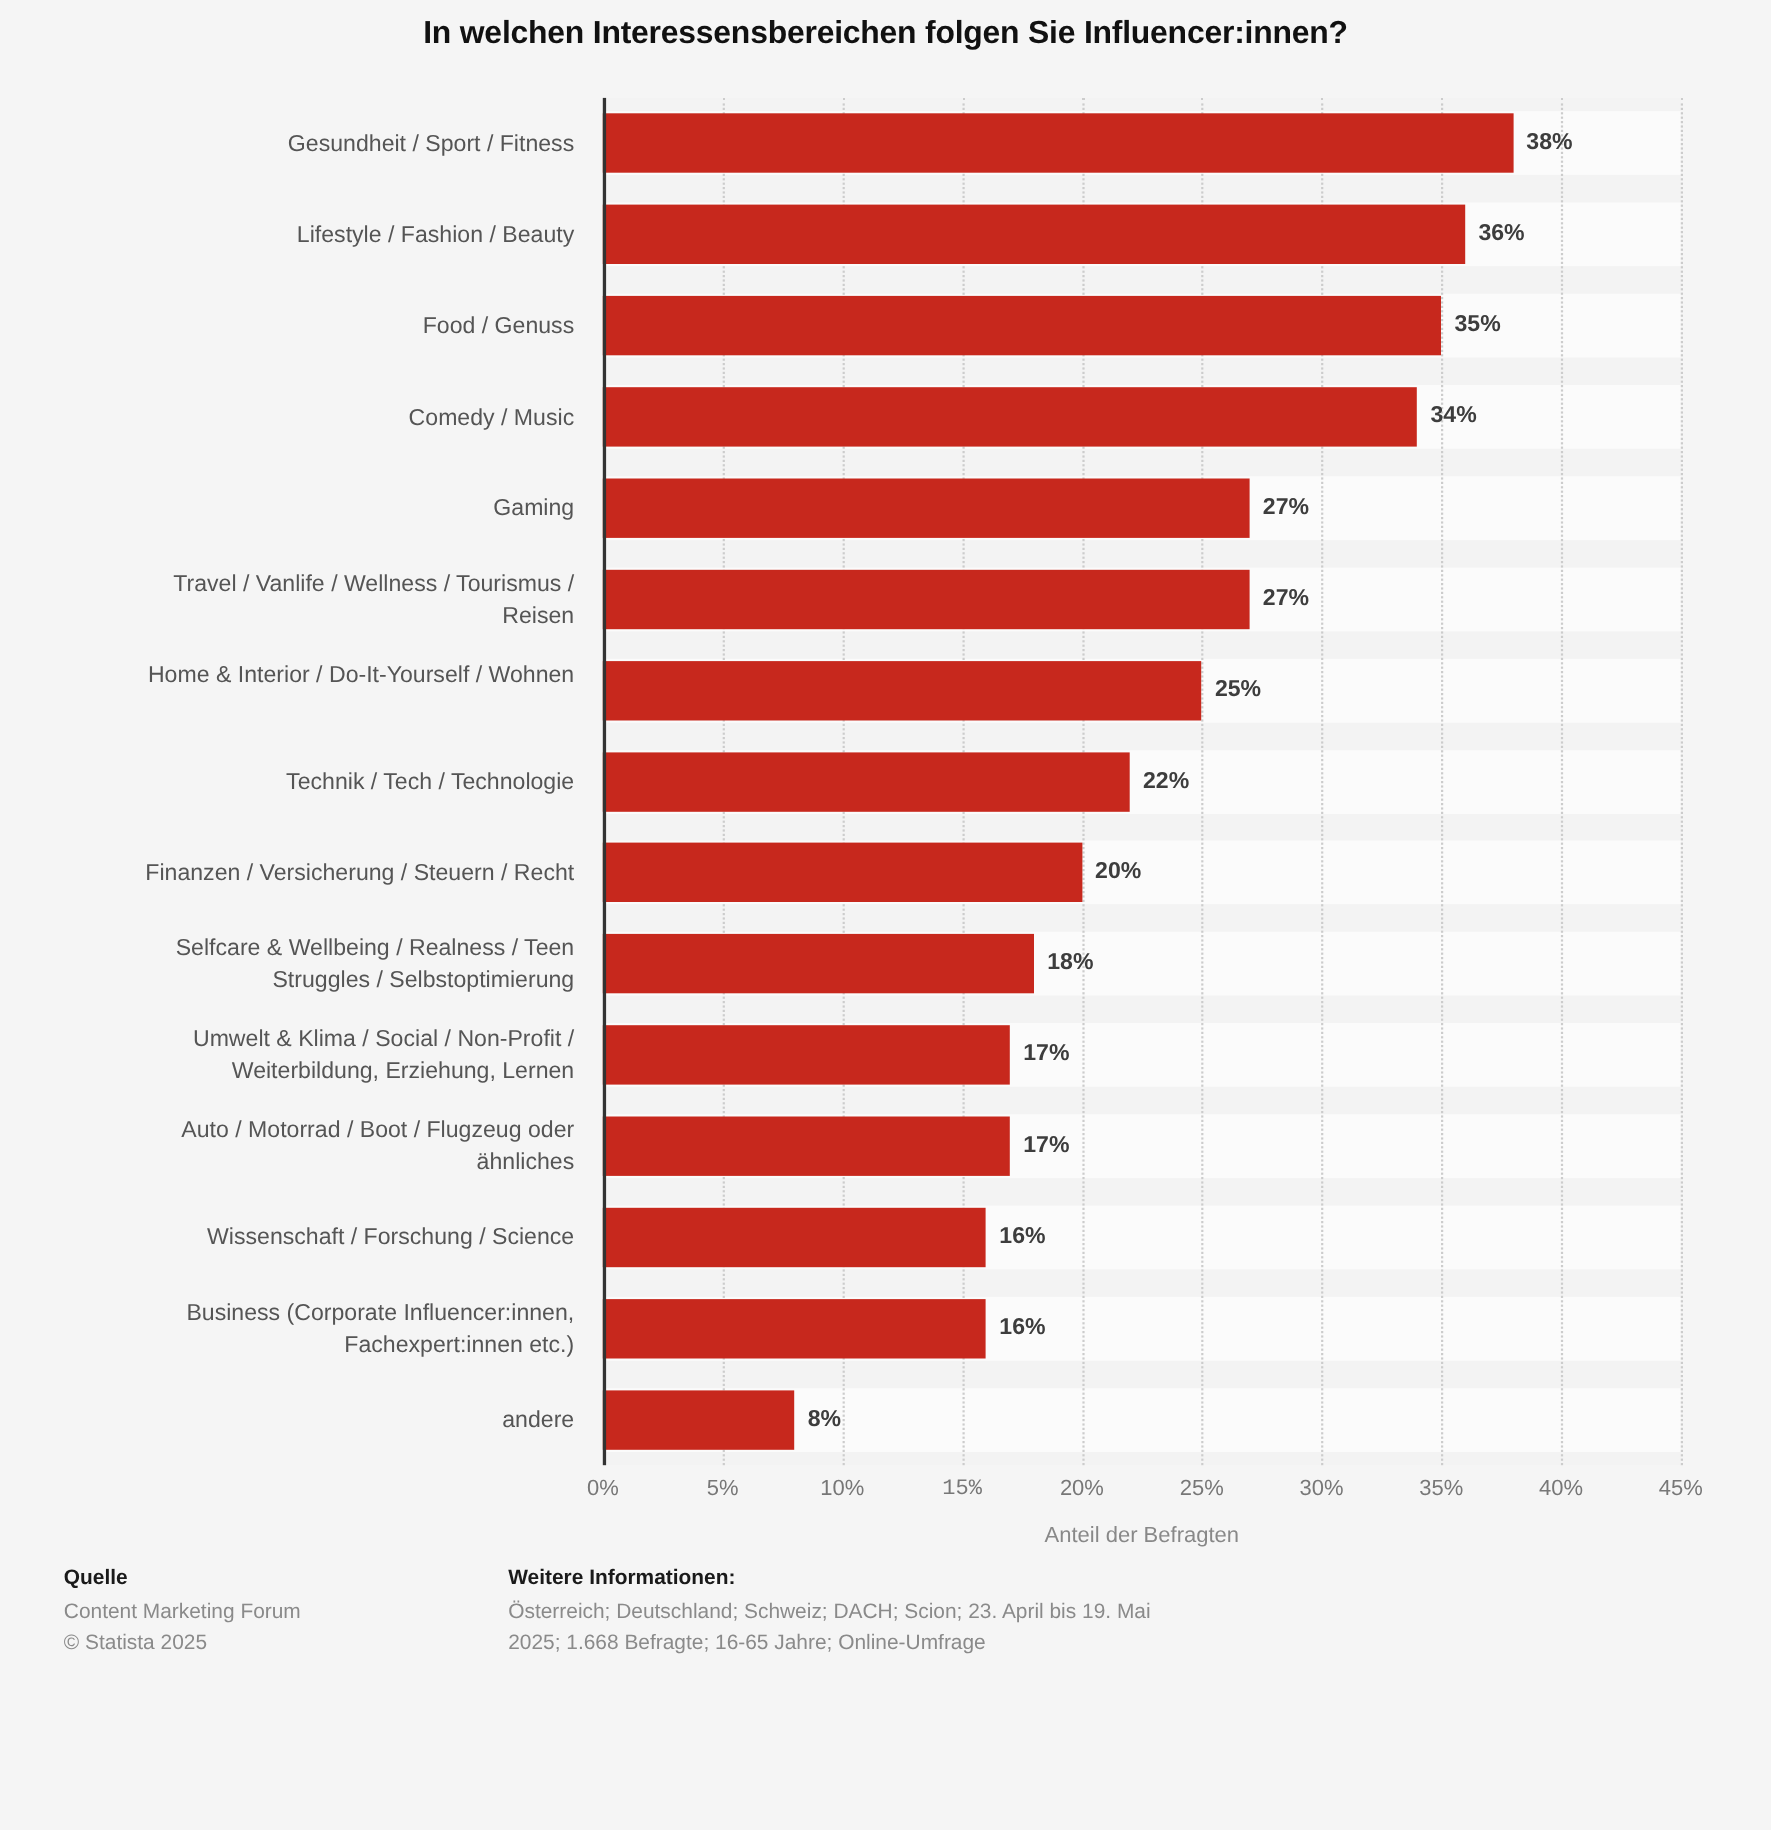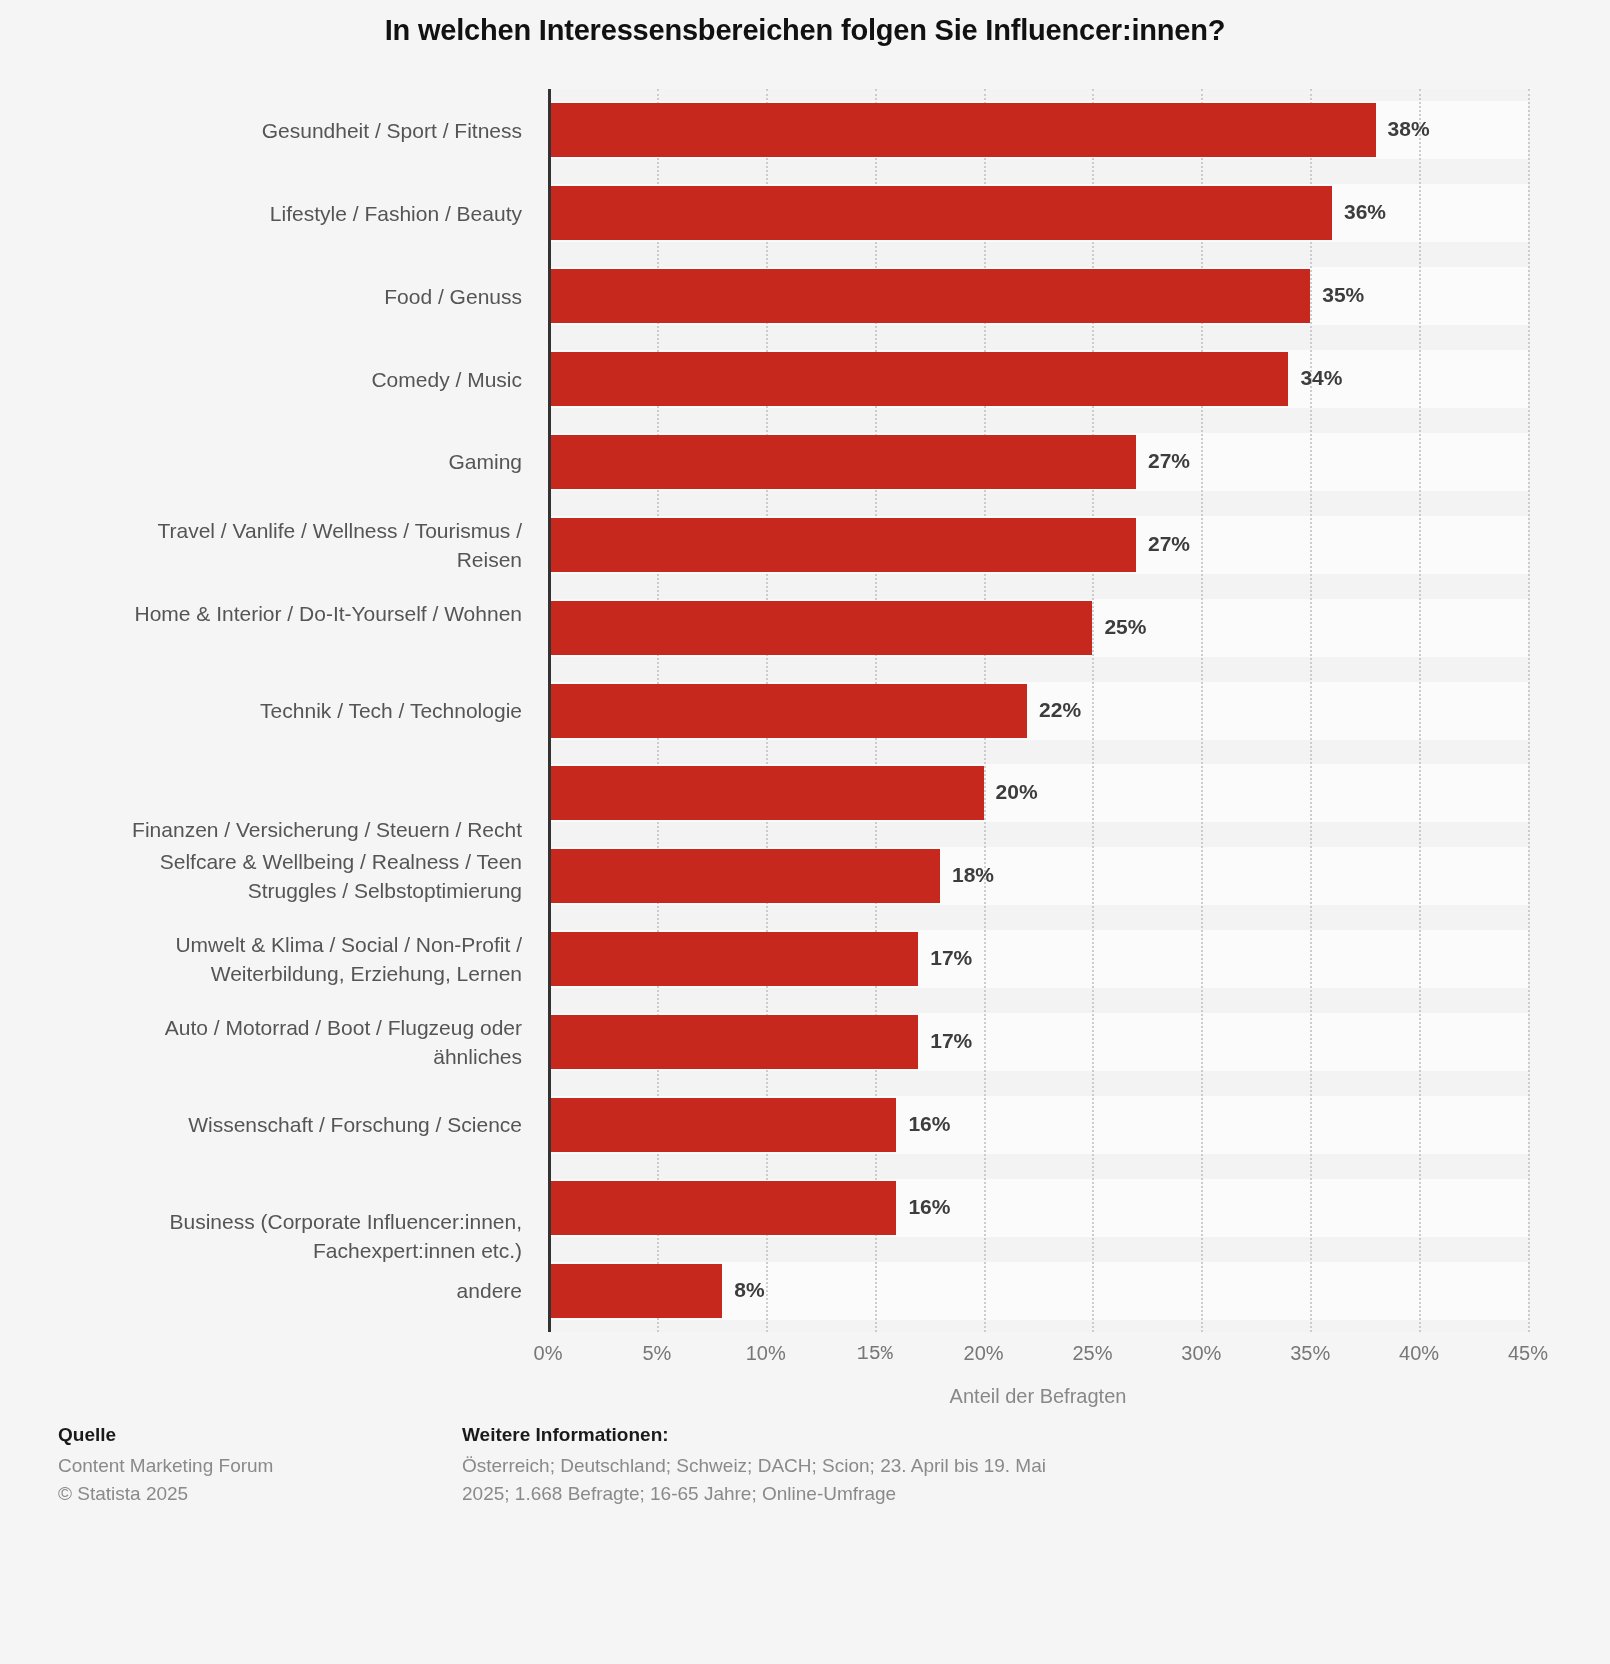--- a/index.html
+++ b/index.html
@@ -178,39 +178,39 @@
       <div class="cat-label" style="top: 515.767px;">
         <div>Travel / Vanlife / Wellness / Tourismus /</div>
         <div>Reisen</div>
       </div>
       <div class="cat-label" style="top: 598.633px;">
         <div>Home &amp; Interior / Do-It-Yourself / Wohnen</div>
       </div>
       <div class="cat-label" style="top: 696px;">
         <div>Technik / Tech / Technologie</div>
       </div>
-      <div class="cat-label" style="top: 778.867px; margin-top: 36px;">
+      <div class="cat-label" style="top: 778.867px;">
         <div>Finanzen / Versicherung / Steuern / Recht</div>
       </div>
       <div class="cat-label" style="top: 847.233px;">
         <div>Selfcare &amp; Wellbeing / Realness / Teen</div>
         <div>Struggles / Selbstoptimierung</div>
       </div>
       <div class="cat-label" style="top: 930.1px;">
         <div>Umwelt &amp; Klima / Social / Non-Profit /</div>
         <div>Weiterbildung, Erziehung, Lernen</div>
       </div>
       <div class="cat-label" style="top: 1012.97px;">
         <div>Auto / Motorrad / Boot / Flugzeug oder</div>
         <div>ähnliches</div>
       </div>
       <div class="cat-label" style="top: 1110.33px;">
         <div>Wissenschaft / Forschung / Science</div>
       </div>
-      <div class="cat-label" style="top: 1178.7px; margin-top: 28px;">
+      <div class="cat-label" style="top: 1178.7px;">
         <div>Business (Corporate Influencer:innen,</div>
         <div>Fachexpert:innen etc.)</div>
       </div>
       <div class="cat-label" style="top: 1276.07px;">
         <div>andere</div>
       </div>
     </div>
   <div id="bars-layer">
       <div class="bar" style="left: 548px; top: 103.433px; width: 827.556px; height: 54px; background: rgb(199, 40, 29);"></div>
       <div class="bar-value" style="left: 1387.56px; top: 117.433px;">38%</div>

